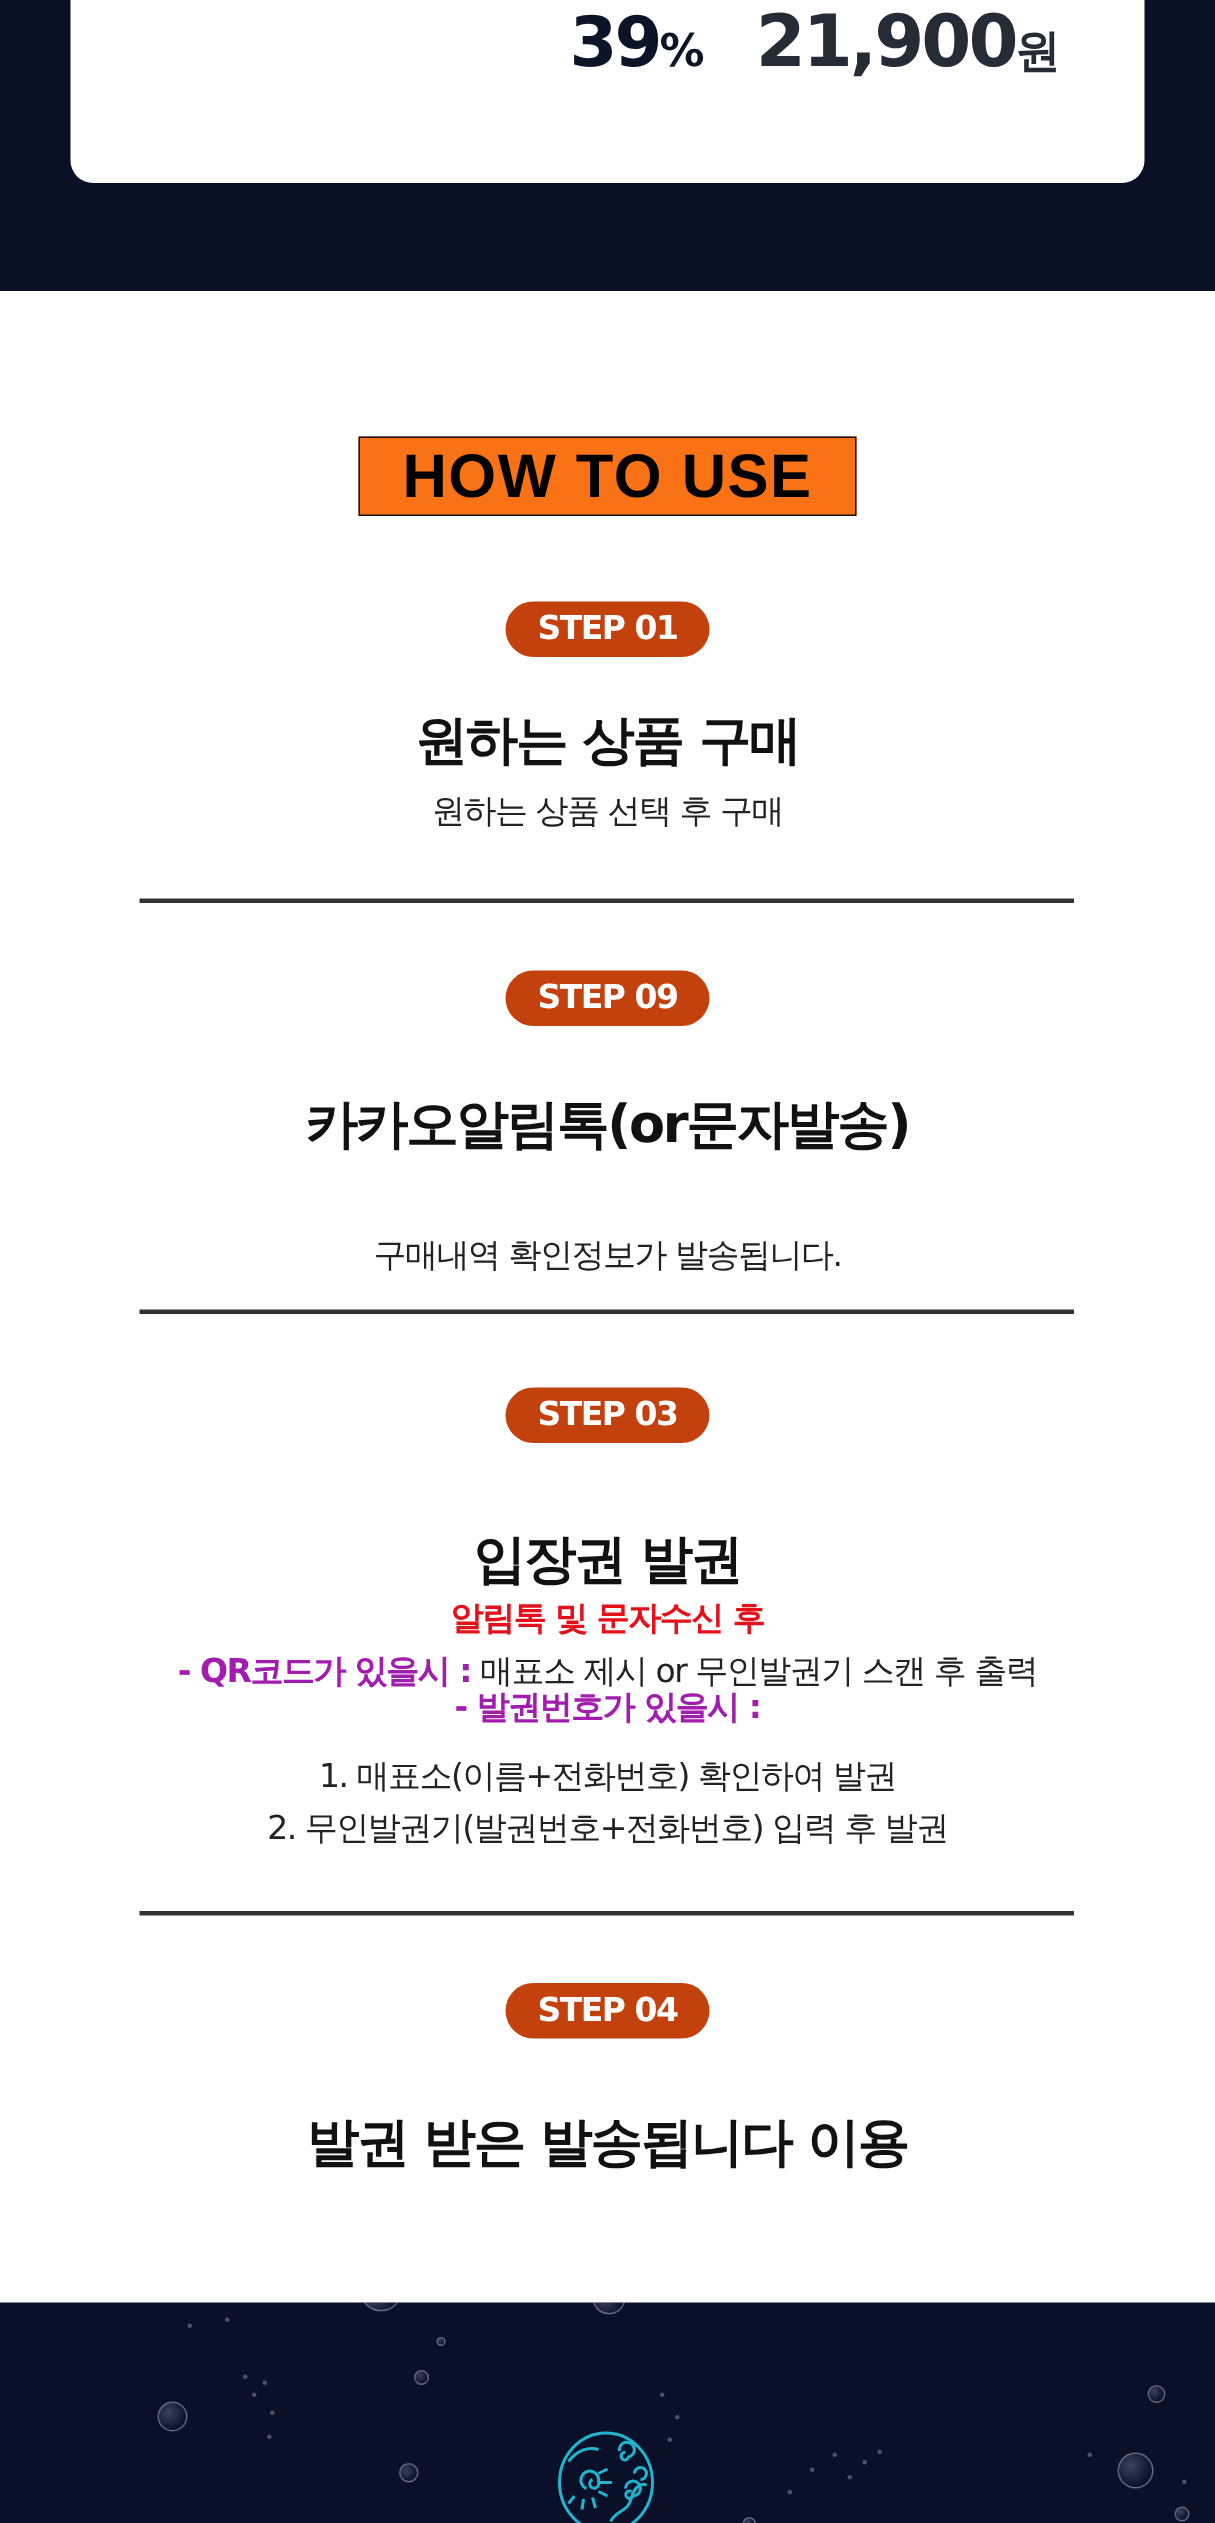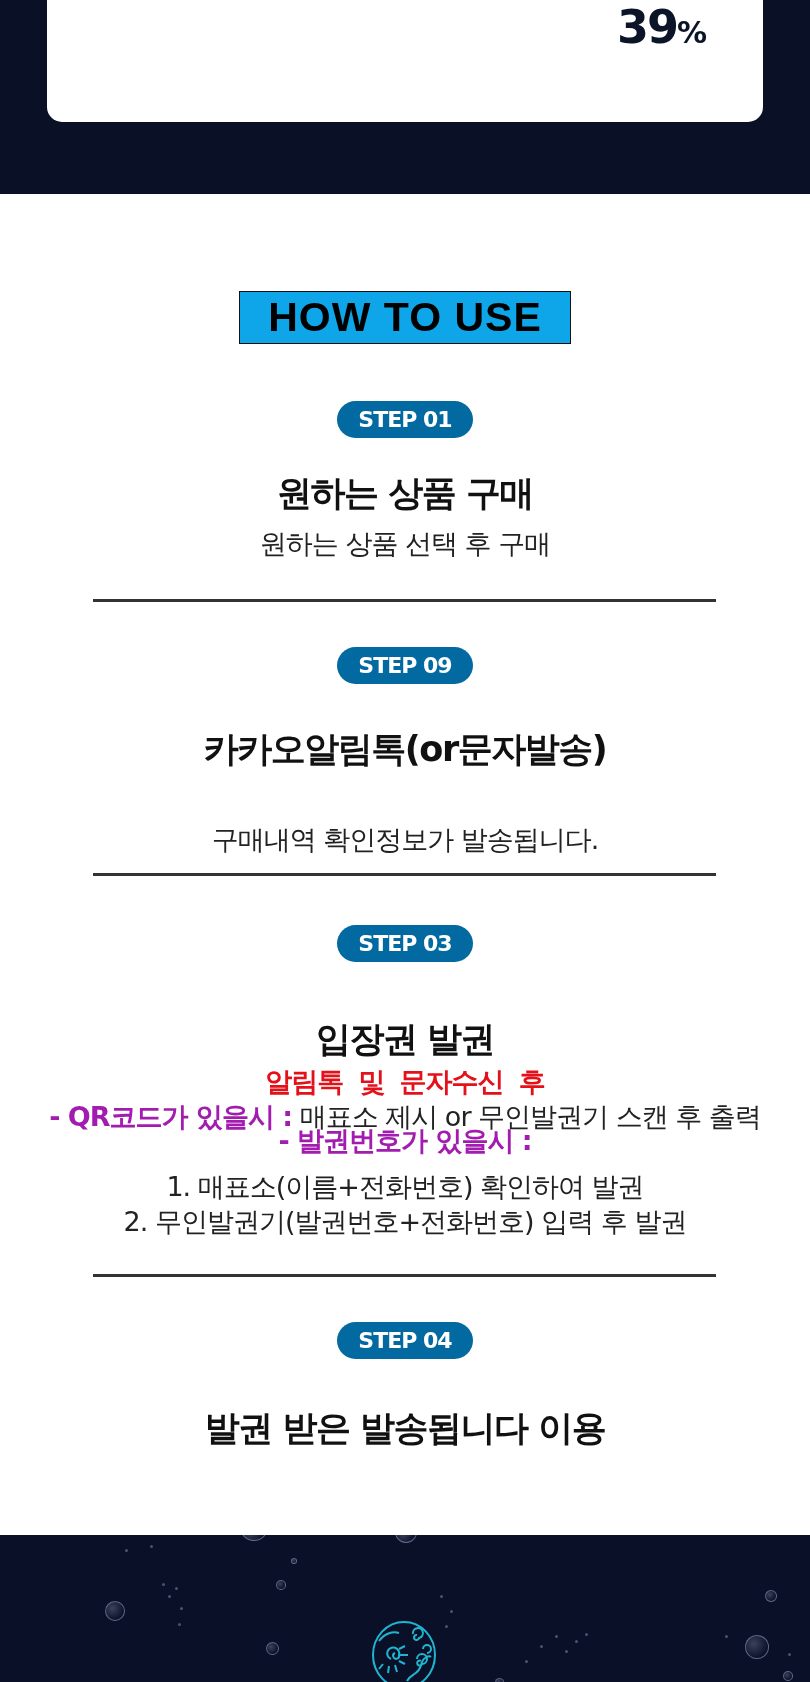--- a/index.html
+++ b/index.html
@@ -22,45 +22,45 @@
       letter-spacing: -2px;
     }
     .discount { color: #0c1428; font-size: 46px; margin-left: 24px; }
     .discount .unit { font-size: 30px; letter-spacing: 0; }
     .price { color: #262c35; font-size: 48px; }
     .price .unit { font-size: 30px; letter-spacing: 0; }
 
     
     .how-title {
       position: absolute; left: 239px; top: 291px; width: 332px; height: 53px;
-      border: 1.5px solid #111; background: #0ea5e9;
+      border: 1.5px solid #111; background: #f97316;
       display: flex; align-items: center; justify-content: center;
       font-family: "Liberation Sans", sans-serif; font-weight: bold;
       font-size: 41px; color: #000; letter-spacing: 1px;
     }
 
     .step-pill {
       position: absolute; left: 337px; width: 136px; height: 37px;
-      background: #0369a1; border-radius: 19px;
+      background: #c2410c; border-radius: 19px;
       display: flex; align-items: center; justify-content: center;
       color: #ffffff; font-family: "DejaVu Sans", sans-serif; font-weight: bold;
       font-size: 22px; letter-spacing: -1px;
     }
 
     .step-heading {
       position: absolute; left: 0; width: 810px; text-align: center;
       font-family: "DejaVu Sans", sans-serif; font-weight: bold;
       font-size: 35px; color: #111; letter-spacing: -1.5px;
     }
     .step-sub {
       position: absolute; left: 0; width: 810px; text-align: center;
-      font-family: "DejaVu Sans", sans-serif; font-size: 27px; color: #222;
+      font-family: "DejaVu Sans", sans-serif; font-size: 22px; color: #222;
       letter-spacing: -1px;
     }
-    .step-sub.red { color: #e4111b; font-weight: bold; font-family: Liberation Mono, monospace; }
+    .step-sub.red { color: #e4111b; font-weight: bold; }
     .step-sub .b { font-weight: bold; color: #a21caf; }
 
     .divider {
       position: absolute; left: 93px; width: 623px; height: 3px; background: #333333;
     }
 
     
     .footer {
       position: absolute; left: 0; top: 1535px; width: 810px; height: 147px;
       background: #0b1029; overflow: hidden;
@@ -78,20 +78,21 @@
       position: absolute; left: 371px; top: 84px; width: 66px; height: 70px;
     }
   </style>
 </head>
 <body>
 
 <div class="top-band">
   <div class="price-card">
     <div class="price-row">
       <span class="discount"><span>39</span><span class="unit">%</span></span>
+      <span class="price"><span>21,900</span><span class="unit">원</span></span>
     </div>
   </div>
 </div>
 
 <div class="how-title">HOW TO USE</div>
 
 <div class="step-pill" style="top:401px">STEP 01</div>
 <div class="step-heading" style="top:470px">원하는 상품 구매</div>
 <div class="step-sub" style="top:526px">원하는 상품 선택 후 구매</div>
 <div class="divider" style="top:599px"></div>

